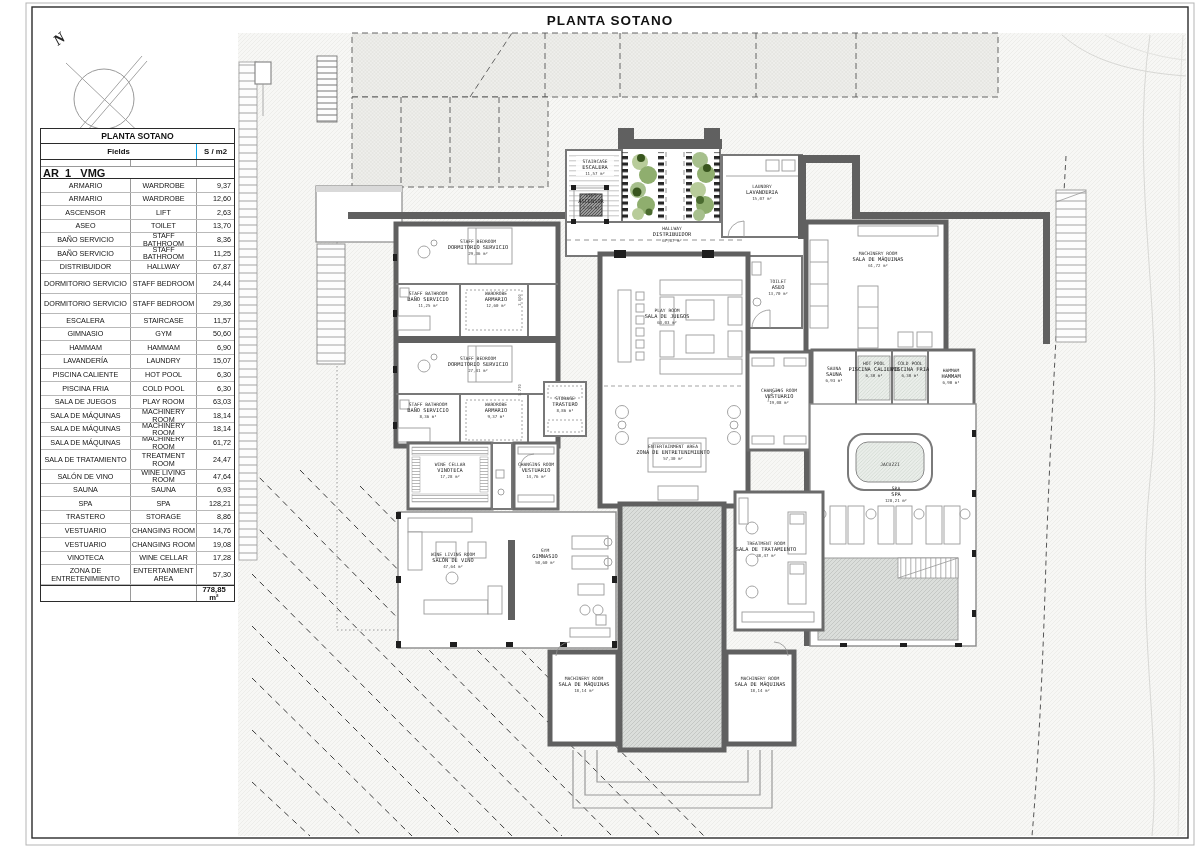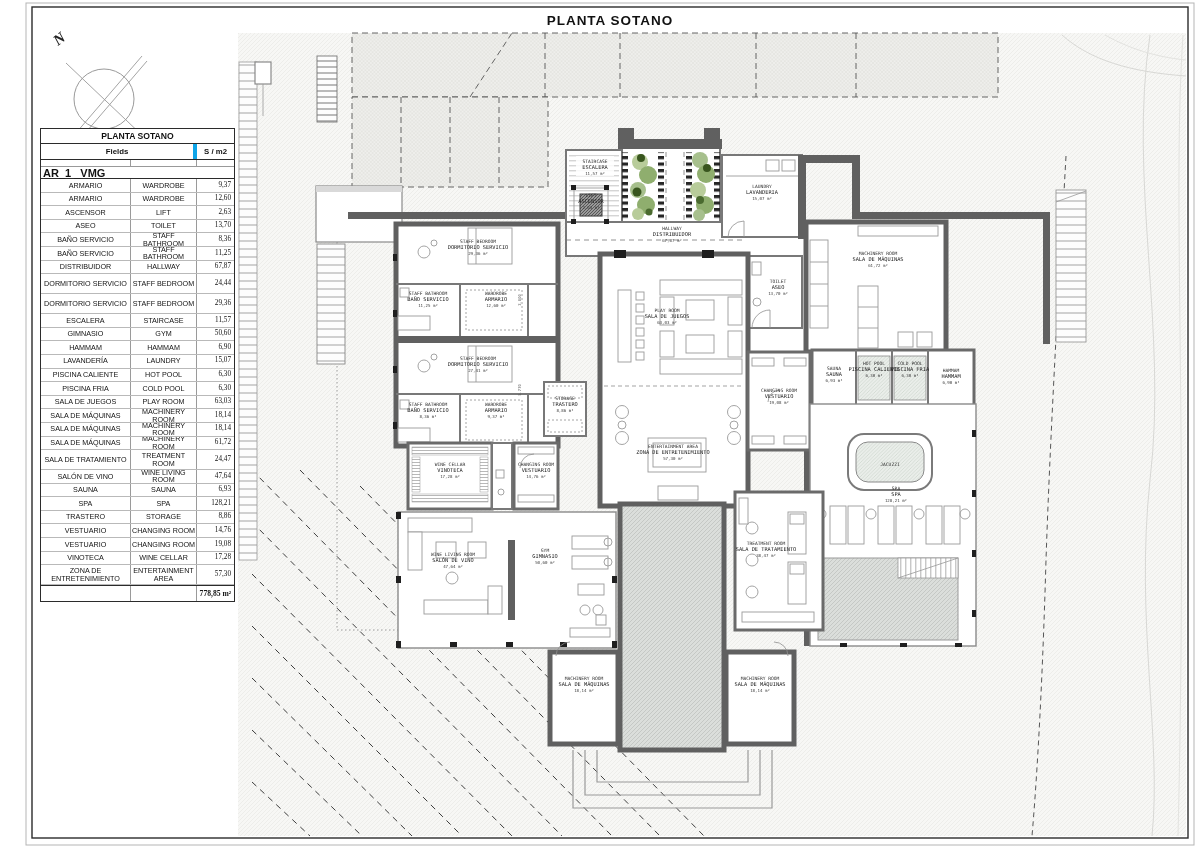--- a/index.html
+++ b/index.html
@@ -37,30 +37,30 @@
   .dim{font:3.8px "DejaVu Sans Mono",monospace;fill:#555;text-anchor:middle;}
 
   
   .ptable{position:absolute;left:40px;top:128px;width:193px;background:#fff;
           border:1.3px solid #2b2b2b;font-size:7.2px;color:#111;}
   .ptable .t-title{height:14px;display:flex;align-items:center;justify-content:center;
           font-weight:bold;font-size:8.6px;border-bottom:1.3px solid #2b2b2b;}
   .ptable .t-head{display:grid;grid-template-columns:156px 1fr;height:15px;
           border-bottom:1.3px solid #2b2b2b;font-weight:bold;font-size:7.8px;}
   .ptable .t-head div{display:flex;align-items:center;justify-content:center;}
-  .ptable .t-head .th-fields{border-right:4px solid #0ea5e9;}
+  .ptable .t-head .th-fields{border-right:1px solid #0ea5e9;}
   .ptable .t-gap{height:6px;border-bottom:1px solid #999;}
   .ptable .t-group{height:11px;display:flex;align-items:center;font-weight:bold;
           padding-left:2px;border-bottom:1px solid #2b2b2b;font-size:11px;}
   .trow,.t-total,.t-gap{display:grid;grid-template-columns:90px 66px 1fr;}
   .trow{height:12.6px;border-bottom:1px solid #b9b9b9;}
   .trow.tall{height:19px;}
   .tc{display:flex;align-items:center;justify-content:center;text-align:center;
       line-height:1.04;border-right:1px solid #9a9a9a;overflow:hidden;}
-  .tc.val{justify-content:flex-end;padding-right:3px;border-right:none;font-family:Liberation Serif, serif;}
+  .tc.val{justify-content:flex-end;padding-right:3px;border-right:none;}
   .t-gap .tc{border-right:1px solid #9a9a9a;}
   .t-gap .tc:last-child{border-right:none;}
   .t-total{height:15px;border-top:0.5px solid #2b2b2b;font-weight:bold;}
   .t-total .tc{border-right:1px solid #9a9a9a;}
   .t-total .tc.val{border-right:none;font-size:7.6px;}
 </style>
 </head>
 <body>
 
 <div class="sheet">

